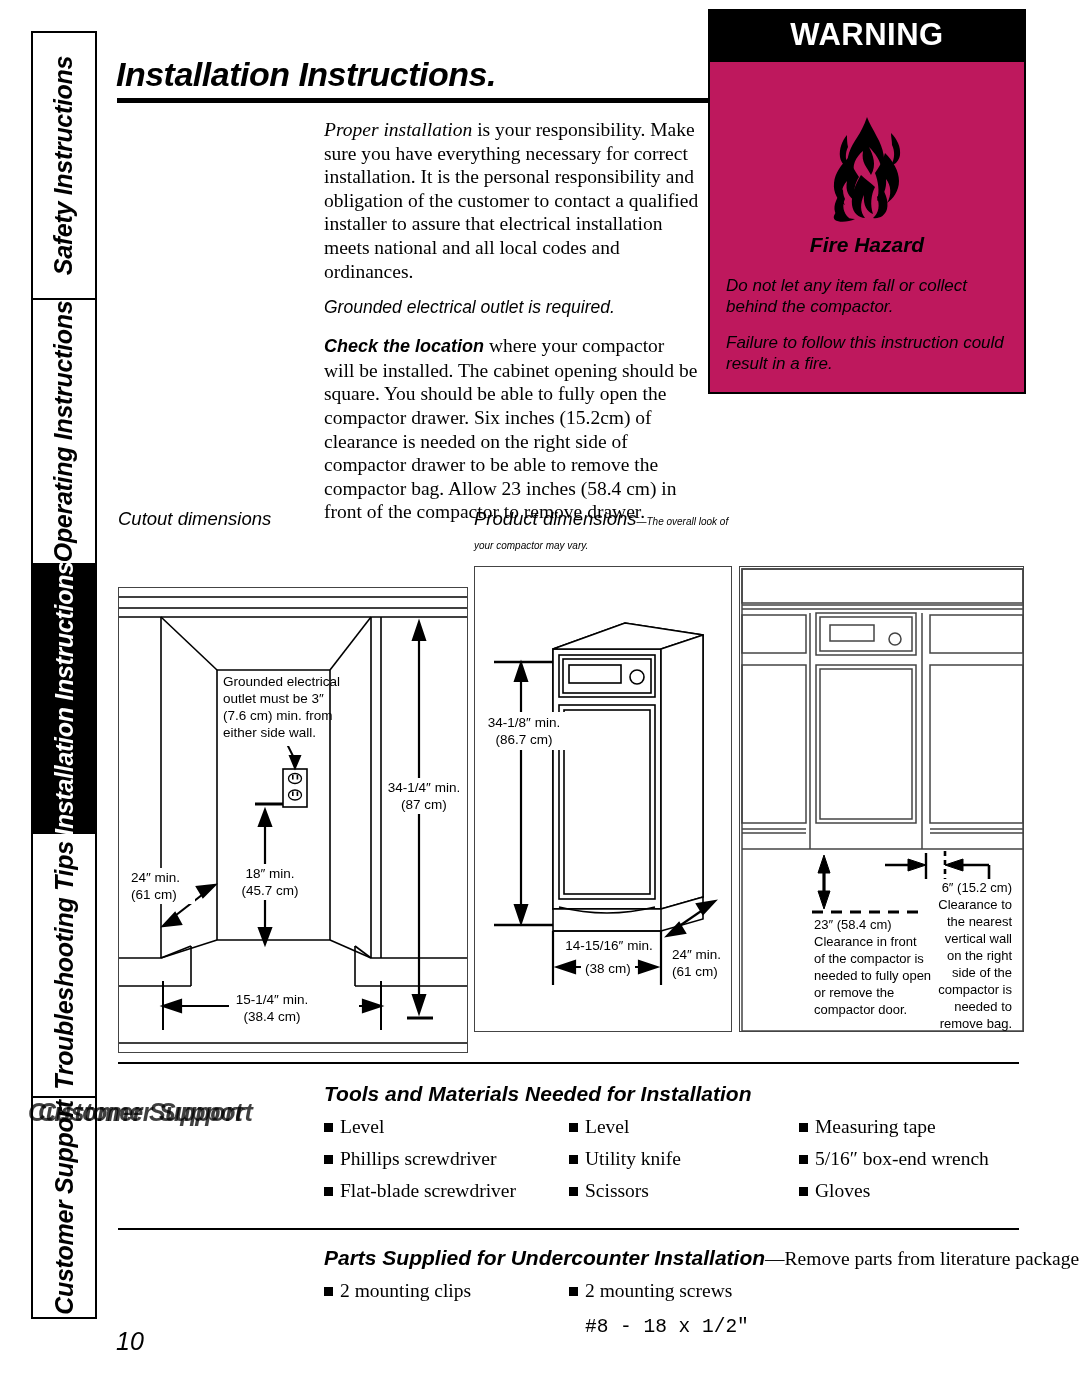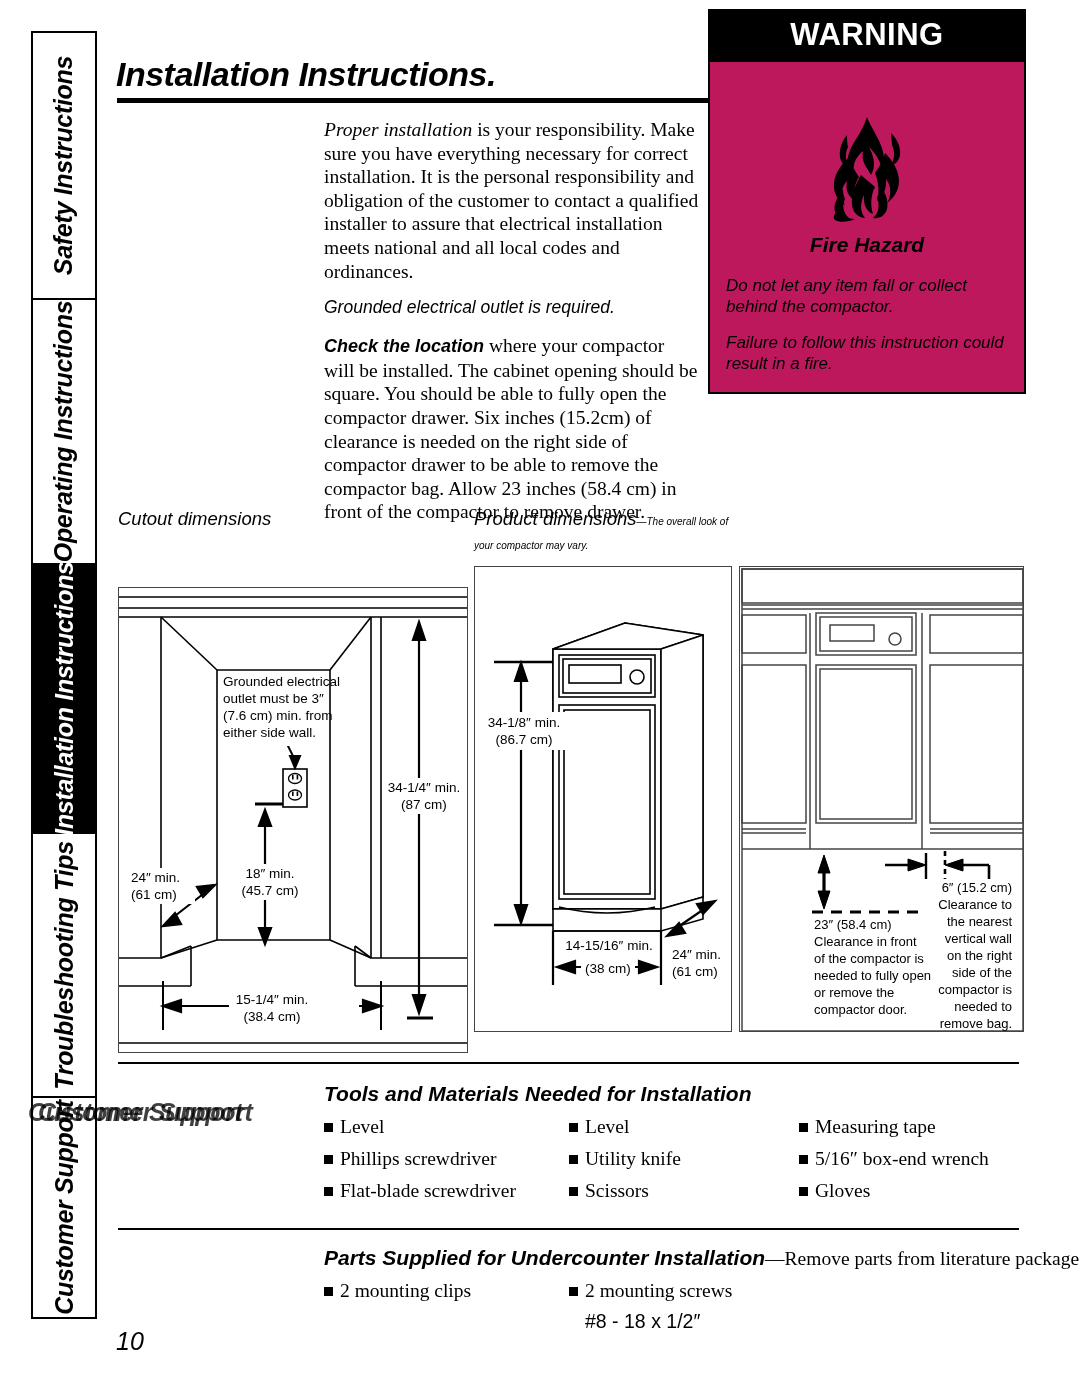--- a/index.html
+++ b/index.html
@@ -232,24 +232,24 @@
     width: 560px;
     display: grid;
     grid-template-columns: 245px 1fr;
   }
   .part-item {
     font-family: "Liberation Serif", serif;
     font-size: 19.5px;
     white-space: nowrap;
   }
   .part-sub {
-    font-family: Liberation Sans, sans-serif;
+    font-family: Liberation Mono, monospace;
     font-size: 19.5px;
     padding-left: 16px;
-    margin-top: 8px;
+    margin-top: 14px;
   }
 
   .page-num {
     position: absolute;
     left: 0px; top: 1327px;
     font-family: "Liberation Sans", sans-serif;
     font-style: italic;
     font-size: 25px;
   }
 

